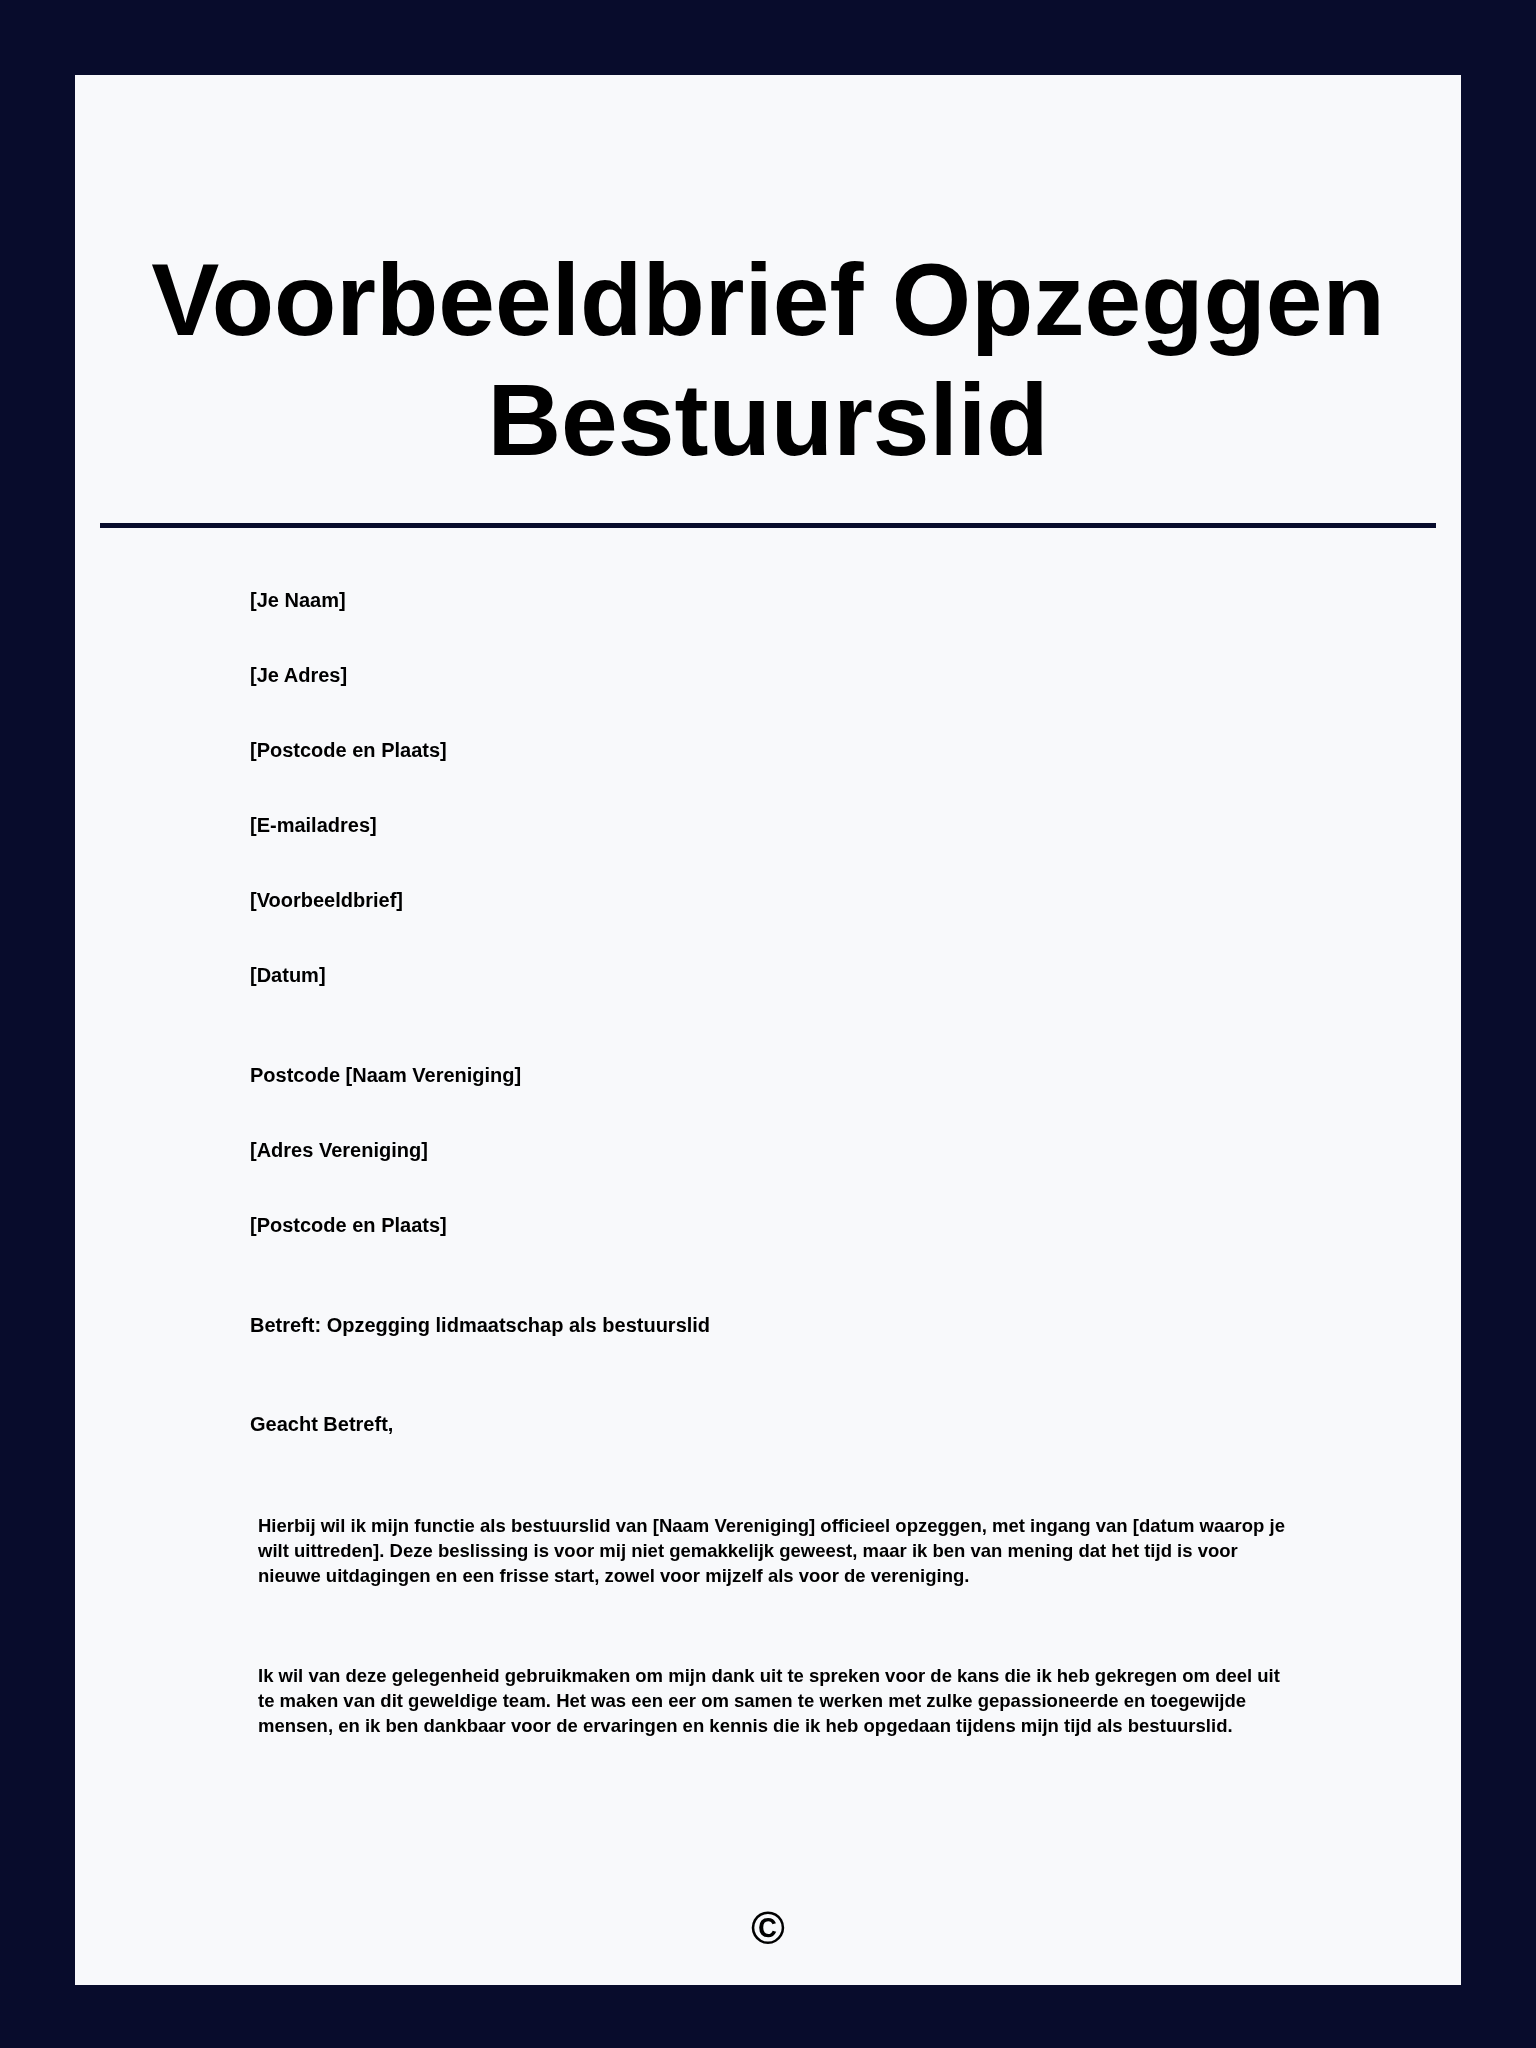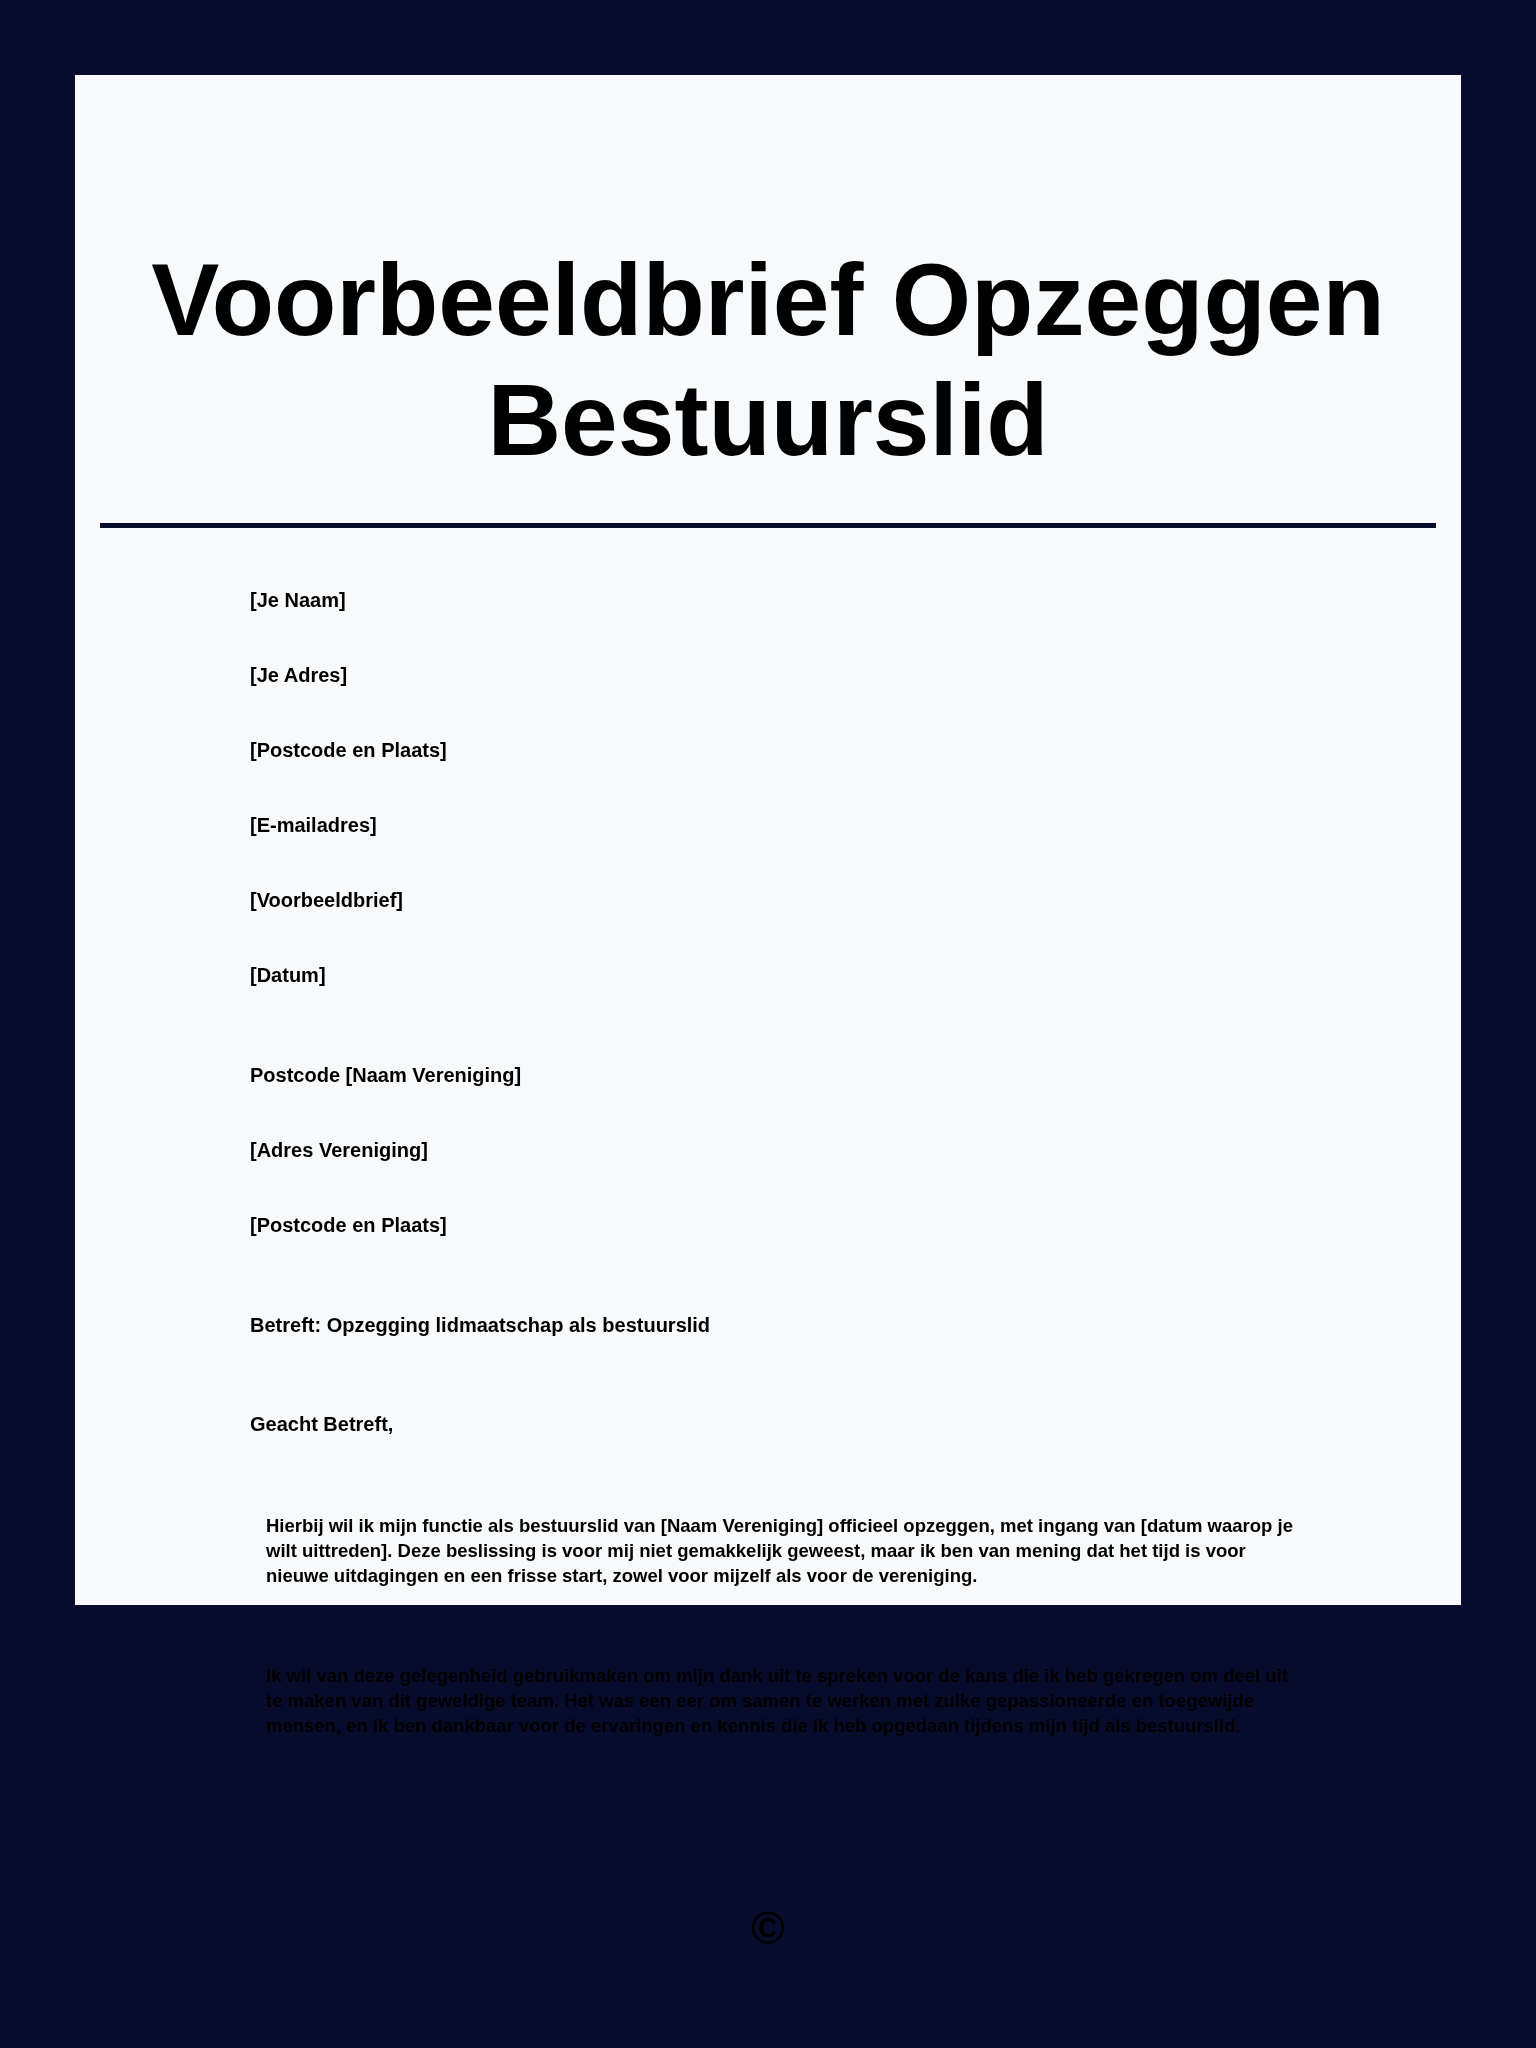--- a/index.html
+++ b/index.html
@@ -13,21 +13,21 @@
       position: relative;
       overflow: hidden;
       font-family: "Liberation Sans", sans-serif;
       color: #000000;
     }
     .page {
       position: absolute;
       left: 75px;
       top: 75px;
       width: 1386px;
-      height: 1530px;
+      height: 1910px;
       background: #f8f9fb;
       box-sizing: border-box;
       padding: 0 25px;
     }
     .title {
       margin: 0;
       padding-top: 165px;
       text-align: center;
       font-weight: 700;
       font-size: 102px;
@@ -50,21 +50,21 @@
     .line {
       position: absolute;
       left: 0;
       white-space: nowrap;
       font-weight: 700;
       font-size: 20px;
       line-height: 25px;
     }
     .para {
       position: absolute;
-      left: 16px;
+      left: 8px;
       width: 1036px;
       font-weight: 700;
       font-size: 18.5px;
       line-height: 25px;
     }
     .copyright {
       position: absolute;
       left: 0;
       right: 0;
       top: 1830px;

